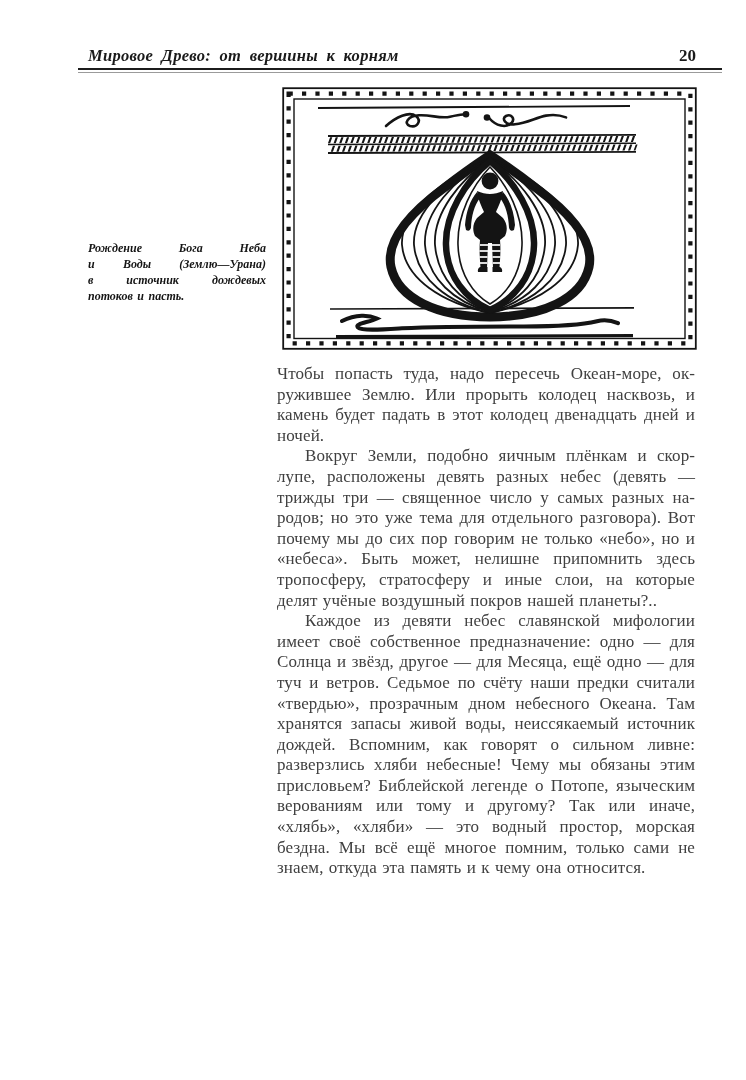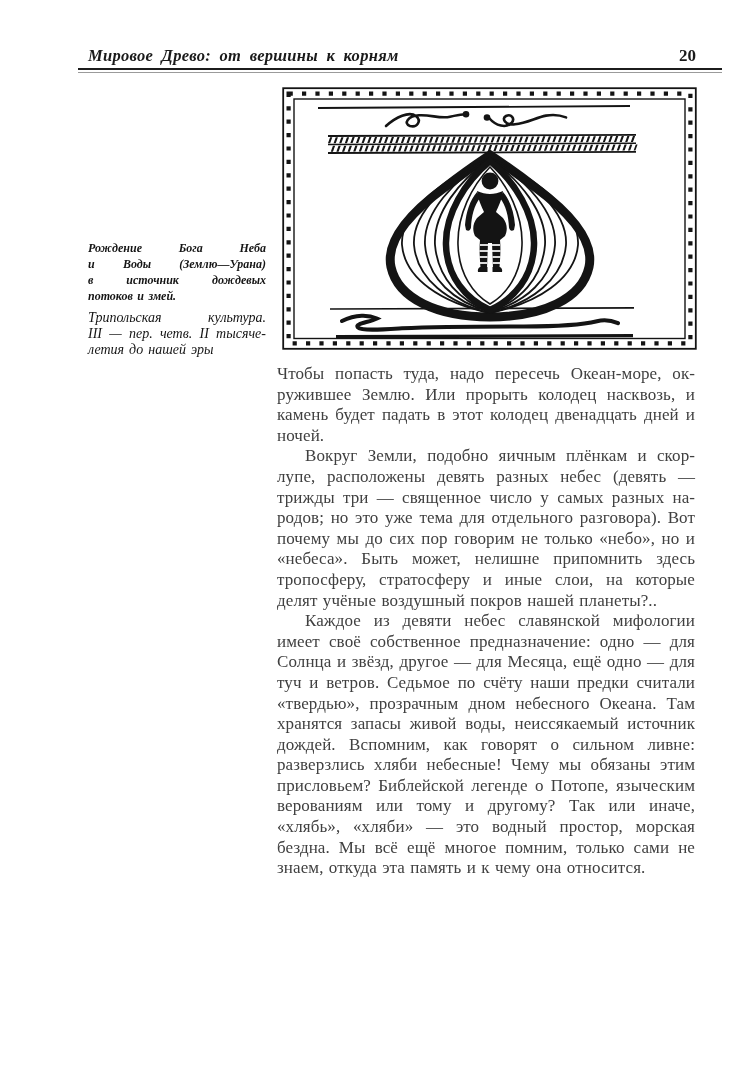--- a/index.html
+++ b/index.html
@@ -120,26 +120,21 @@
         <path d="M54,249.8 L351,248.6" stroke-width="3.4"></path>
       </g>
     </svg>
   </figure>
 
   <aside class="caption">
     <p class="cap-title">
       <span class="cap-line">Рождение Бога Неба</span>
       <span class="cap-line">и Воды (Землю—Урана)</span>
       <span class="cap-line">в источник дождевых</span>
-      <span class="cap-line no-just">потоков и змей.</span>
-    </p>
-    <p class="cap-source">
-      <span class="cap-line">Трипольская культура.</span>
-      <span class="cap-line">III — пер. четв. II тысяче-</span>
-      <span class="cap-line no-just">летия до нашей эры</span>
+      <span class="cap-line no-just">потоков и пасть.</span>
     </p>
   </aside>
 
   <main class="bodycol">
     <p class="para flush">Чтобы попасть туда, надо пересечь Океан-море, ок­ружившее Землю. Или прорыть колодец насквозь, и камень будет падать в этот колодец двенадцать дней и ночей.</p>
     <p class="para">Вокруг Земли, подобно яичным плёнкам и скор­лупе, расположены девять разных небес (девять — трижды три — священное число у самых разных на­родов; но это уже тема для отдельного разговора). Вот почему мы до сих пор говорим не только «небо», но и «небеса». Быть может, нелишне припомнить здесь тропосферу, стратосферу и иные слои, на ко­торые делят учёные воздушный покров нашей пла­неты?..</p>
     <p class="para">Каждое из девяти небес славянской мифологии имеет своё собственное предназначение: одно — для Солнца и звёзд, другое — для Месяца, ещё одно — для туч и ветров. Седьмое по счёту наши предки считали «твердью», прозрачным дном небесного Океана. Там хранятся запасы живой воды, неисся­каемый источник дождей. Вспомним, как говорят о сильном ливне: разверзлись хляби небесные! Чему мы обязаны этим присловьем? Библейской легенде о Потопе, языческим верованиям или тому и другому? Так или иначе, «хлябь», «хляби» — это водный про­стор, морская бездна. Мы всё ещё многое помним, только сами не знаем, откуда эта память и к чему она относится.</p>
   </main>
 
 </div>

